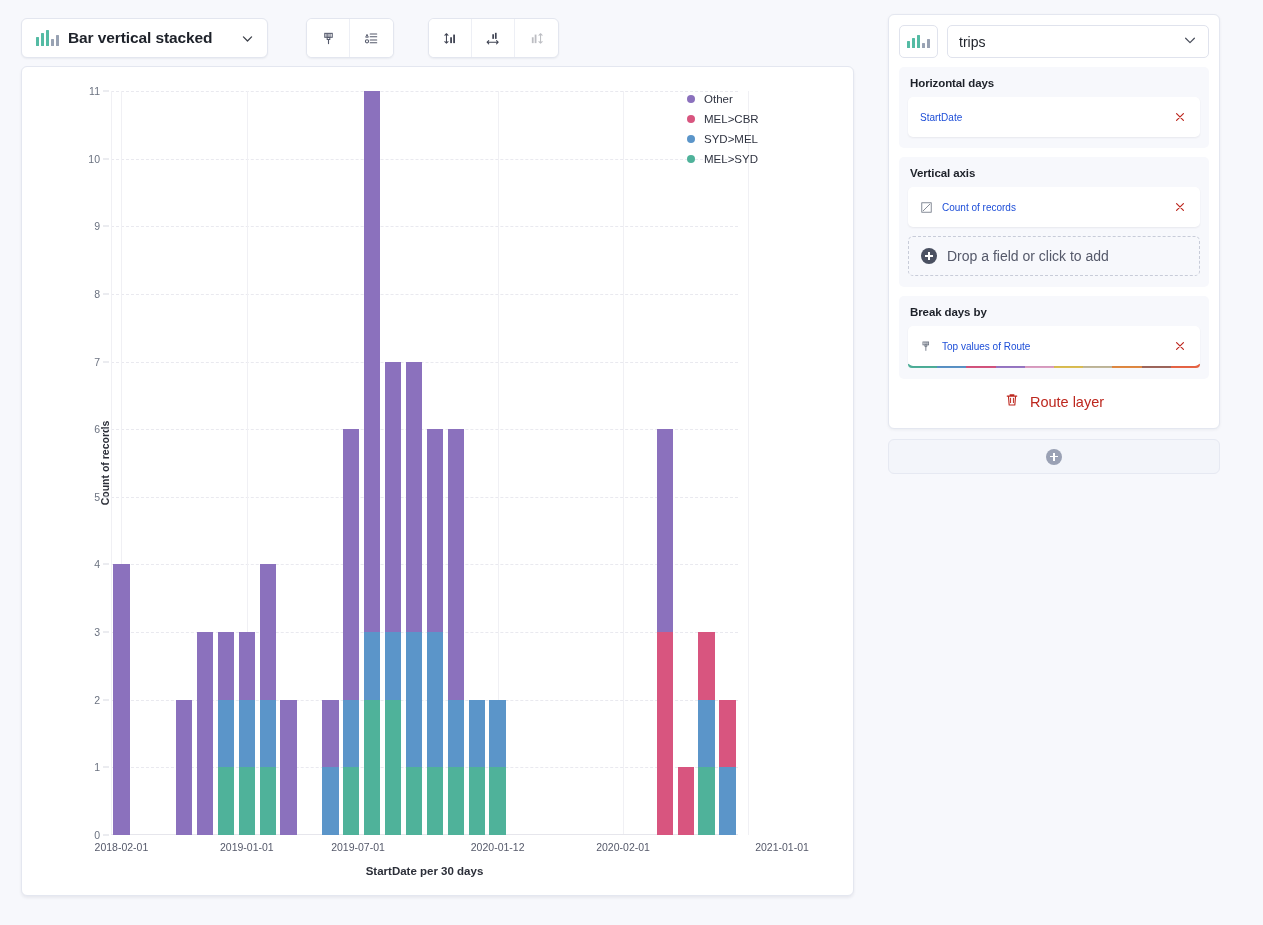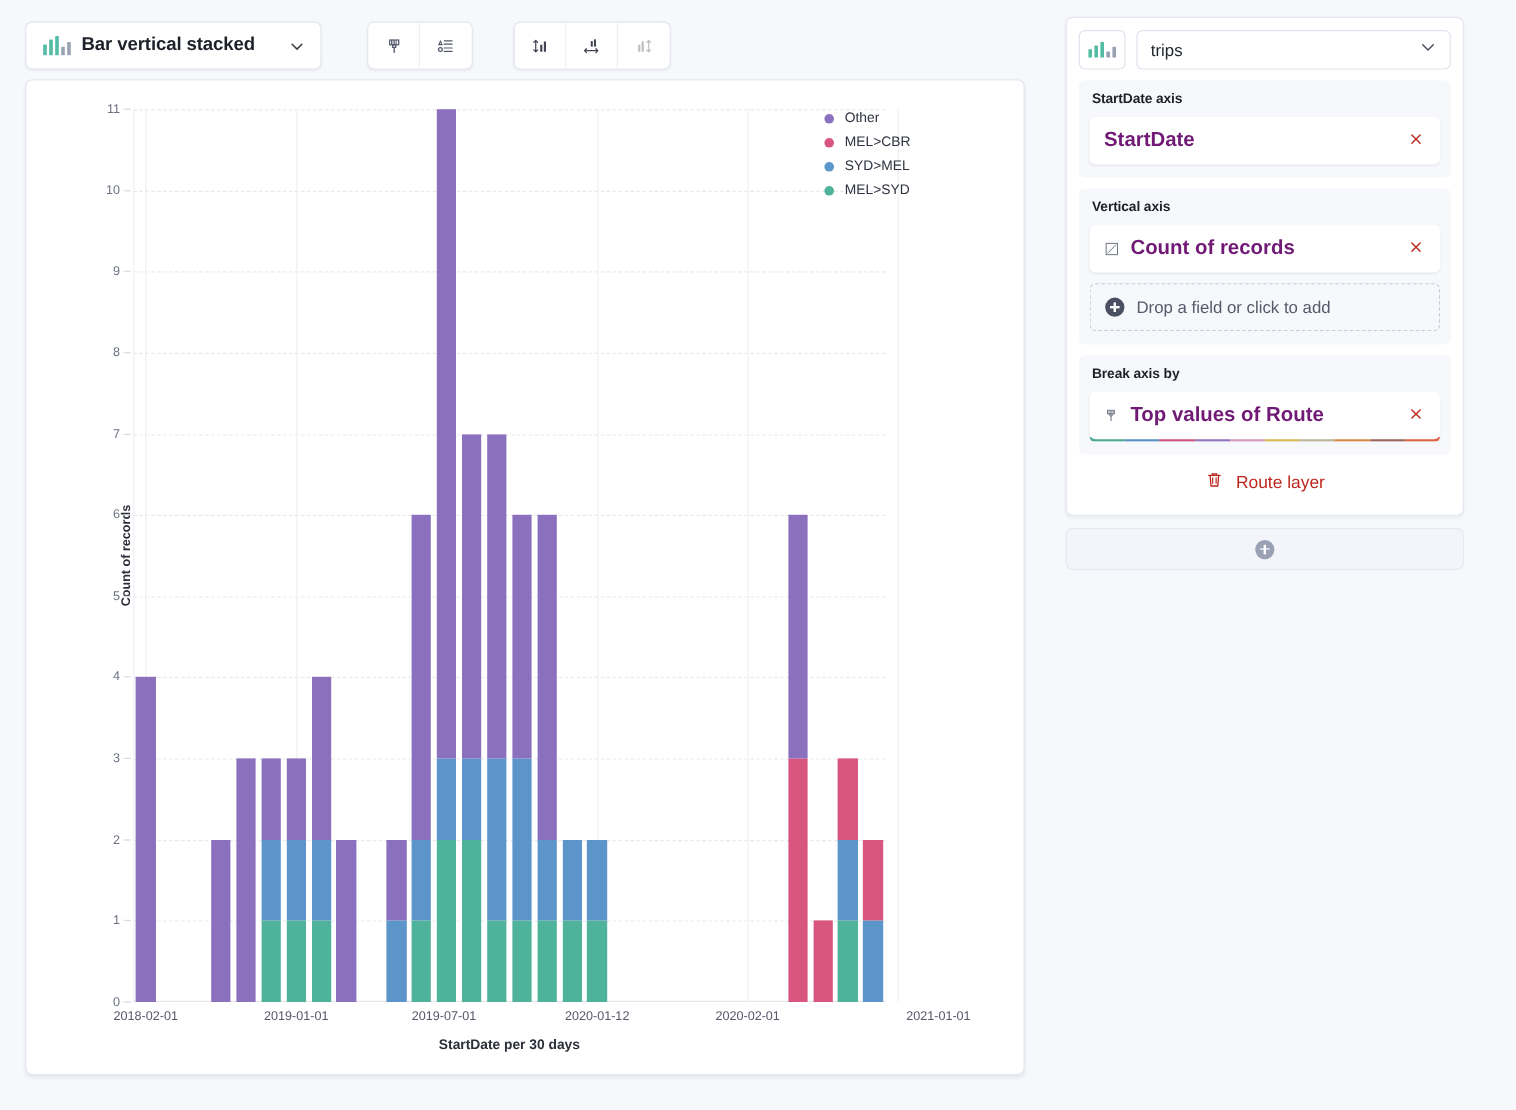--- a/index.html
+++ b/index.html
@@ -96,21 +96,21 @@
 
   .group-box { background:#f7f8fc; border-radius:5px; padding:9px 9px 11px; margin-top:9px; }
   .group-title { font-size:11.5px; font-weight:700; color:#1d2129; margin:1px 2px 8px; letter-spacing:-.1px; }
 
   .field-pill {
     background:#fff; border-radius:5px; height:40px;
     display:flex; align-items:center; padding:0 11px 0 12px;
     box-shadow:0 1px 2px rgba(22,34,58,.07);
     cursor:pointer; position:relative;
   }
-  .field-pill .ftext { font-size:17px; color:#701a75;font-weight:bold; }
+  .field-pill .ftext { font-size:10px; color:#1d4ed8; }
   .field-pill .ficon { margin-right:9px; display:flex; }
   .field-pill .fx { margin-left:auto; color:#bd271e; font-size:15px; line-height:1; padding:2px 3px; cursor:pointer; }
 
   .palette-strip { display:flex; height:4px; border-radius:0 0 4px 4px; overflow:hidden; margin-top:-2px; }
   .palette-strip i { flex:1; display:block; }
 
   .drop-zone {
     margin-top:9px; height:40px; border:1px dashed #c8ccd9; border-radius:5px;
     display:flex; align-items:center; padding:0 12px; gap:10px; cursor:pointer; background:transparent;
   }
@@ -234,21 +234,21 @@
           <div class="ytick" style="top: 67.6364px;">10</div>
           <div class="ytick-mark" style="top: 67.6364px;"></div>
           <div class="hgrid" style="top: 0px;"></div>
           <div class="ytick" style="top: 0px;">11</div>
           <div class="ytick-mark" style="top: 0px;"></div>
           <div class="vgrid" style="left: 10.45px;"></div>
           <div class="xtick" style="left: 10.45px;">2018-02-01</div>
           <div class="vgrid" style="left: 135.85px;"></div>
           <div class="xtick" style="left: 135.85px;">2019-01-01</div>
           <div class="vgrid" style="left: 261.25px;"></div>
-          <div class="xtick" style="left: 259px;">2019-07-01</div>
+          <div class="xtick" style="left: 247px;">2019-07-01</div>
           <div class="vgrid" style="left: 386.65px;"></div>
           <div class="xtick" style="left: 386.65px;">2020-01-12</div>
           <div class="vgrid" style="left: 512.05px;"></div>
           <div class="xtick" style="left: 512.05px;">2020-02-01</div>
           <div class="vgrid" style="left: 637.45px;"></div>
           <div class="xtick" style="left: 671px;">2021-01-01</div>
           <div class="vgrid" style="left: 0px;"></div>
           <div class="axis-line-bottom"></div>
           <div class="bar" style="left: 2.299px; width: 16.302px; height: 270.545px;">
             <div class="seg" style="bottom: 0px; height: 270.545px; background: rgb(139, 113, 189);"></div>
@@ -379,21 +379,21 @@
         <span class="val">trips</span>
         <span class="chev">
           <svg viewBox="0 0 16 16" width="14" height="14">
               <path d="M3 6l5 5 5-5" fill="none" stroke="#4a4f5c" stroke-width="1.4" stroke-linecap="round" stroke-linejoin="round"></path>
             </svg>
         </span>
       </div>
     </div>
 
     <div class="group-box">
-      <div class="group-title">StartDate axis</div>
+      <div class="group-title">Horizontal days</div>
       <div class="field-pill">
         <span class="ftext">StartDate</span>
         <span class="fx">
           <svg viewBox="0 0 14 14" width="12" height="12">
               <path d="M3 3l8 8M11 3l-8 8" stroke="#bd271e" stroke-width="1.4" stroke-linecap="round"></path>
             </svg>
         </span>
       </div>
     </div>
 
@@ -413,21 +413,21 @@
             </svg>
         </span>
       </div>
       <div class="drop-zone">
         <span class="plus-circle"></span>
         <span class="dz-text">Drop a field or click to add</span>
       </div>
     </div>
 
     <div class="group-box">
-      <div class="group-title">Break axis by</div>
+      <div class="group-title">Break days by</div>
       <div class="field-pill">
         <span class="ficon">
           <svg viewBox="0 0 16 16" width="13" height="13">
             <rect x="3.6" y="2.4" width="7" height="3.6" fill="none" stroke="#6b7280" stroke-width="1"></rect>
             <path d="M5.2 2.5v3.4M6.6 2.5v3.4M8 2.5v3.4M9.4 2.5v3.4" stroke="#6b7280" stroke-width=".7"></path>
             <path d="M6 6.1h2.4v2H6z" fill="none" stroke="#6b7280" stroke-width="1"></path>
             <path d="M7.2 8.2v4.6" stroke="#6b7280" stroke-width="1.1" stroke-linecap="round"></path>
           </svg>
         </span>
         <span class="ftext">Top values of Route</span>

